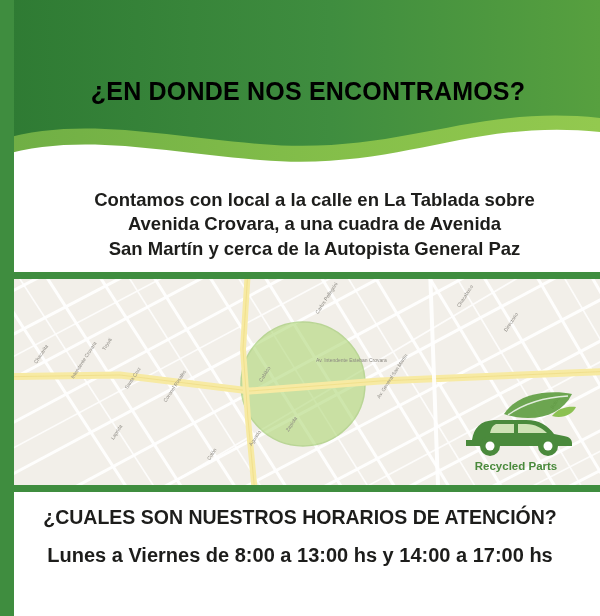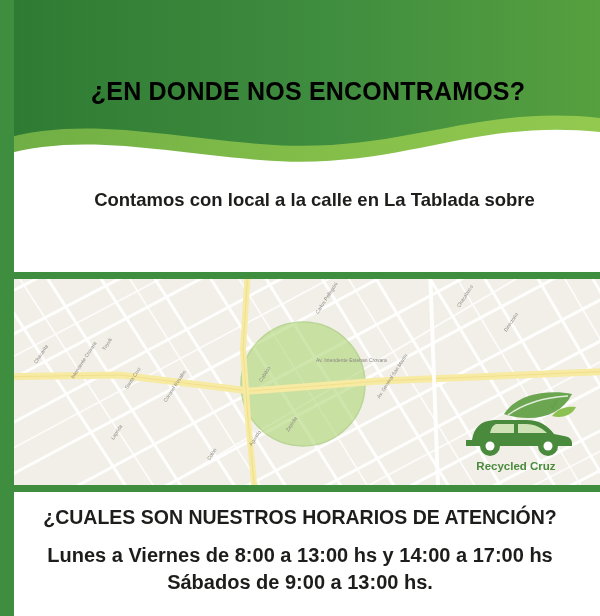--- a/index.html
+++ b/index.html
@@ -193,20 +193,22 @@
 
       <path d="M0,0 L600,0 L600,132 C470,118 400,172 260,160 C160,152 80,132 0,156 Z" fill="url(#gradLight)"></path>
 
       <path d="M0,0 L600,0 L600,118 C470,104 400,156 260,144 C160,136 80,116 0,140 Z" fill="url(#gradDark)"></path>
     </svg>
     <div class="header-title">¿EN DONDE NOS ENCONTRAMOS?</div>
   </div>
 
   <div class="intro">
     <div>Contamos con local a la calle en La Tablada sobre</div>
+    <div>Avenida Crovara, a una cuadra de Avenida</div>
+    <div>San Martín y cerca de la Autopista General Paz</div>
   </div>
 
   <div class="sep-top"></div>
 
   <div class="map">
     <svg width="600" height="206" viewBox="0 0 600 206">
       <rect x="0" y="0" width="600" height="206" fill="#f2efe9"></rect>
 
       <g stroke="#ffffff" stroke-width="3" opacity="0.95">
         <line x1="-120" y1="40" x2="180" y2="-120"></line>
@@ -298,24 +300,23 @@
       <path d="M44,36 L62,36 L62,45 L38,45 C39,40 41,37 44,36 Z" fill="#cfe3b6"></path>
       <path d="M66,36 L74,36 C83,36 90,40 95,45 L66,45 Z" fill="#cfe3b6"></path>
 
       <circle cx="38" cy="58" r="10" fill="#4a8a3c"></circle>
       <circle cx="38" cy="58" r="4.5" fill="#ffffff"></circle>
       <circle cx="96" cy="58" r="10" fill="#4a8a3c"></circle>
       <circle cx="96" cy="58" r="4.5" fill="#ffffff"></circle>
 
       <path d="M100,28 C106,20 116,18 124,19 C120,27 110,31 100,28 Z" fill="#8cc152"></path>
     </svg>
-    <div class="logo-text">Recycled Cruz</div>
+    <div class="logo-text">Recycled Parts</div>
   </div>
 
   <div class="sep-bottom"></div>
 
   <div class="hours-title">¿CUALES SON NUESTROS HORARIOS DE ATENCIÓN?</div>
   <div class="hours-lines">
     <div>Lunes a Viernes de 8:00 a 13:00 hs y 14:00 a 17:00 hs</div>
-    <div>Sábados de 9:00 a 13:00 hs.</div>
   </div>
 
 </div>
 
 </body></html>

